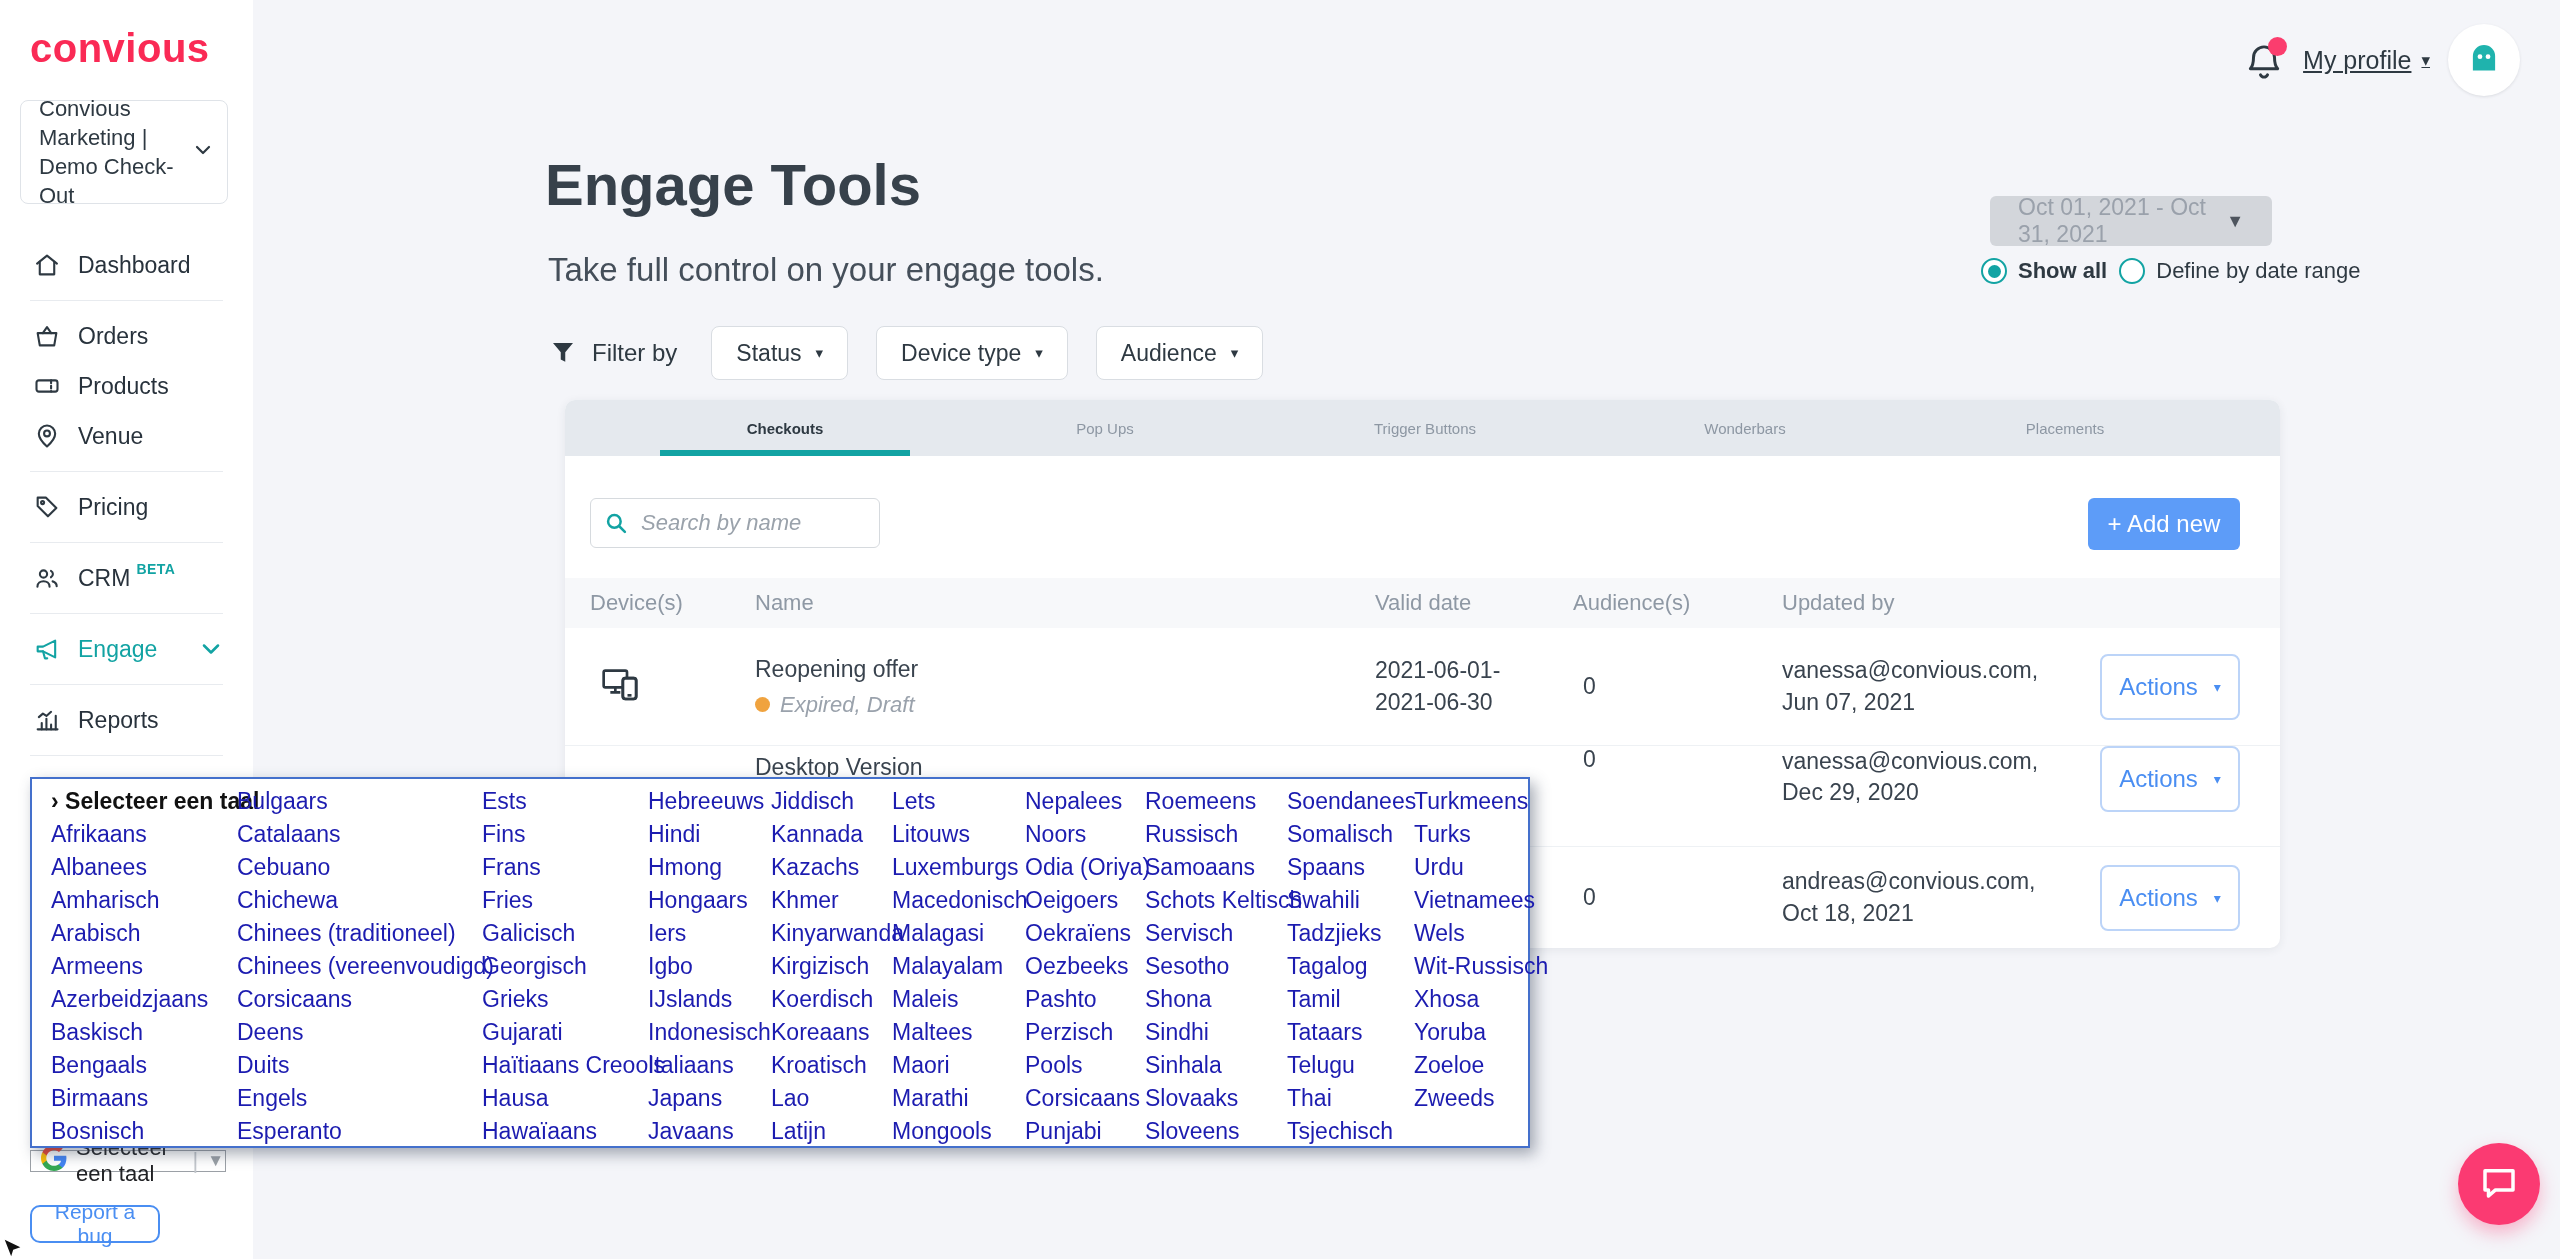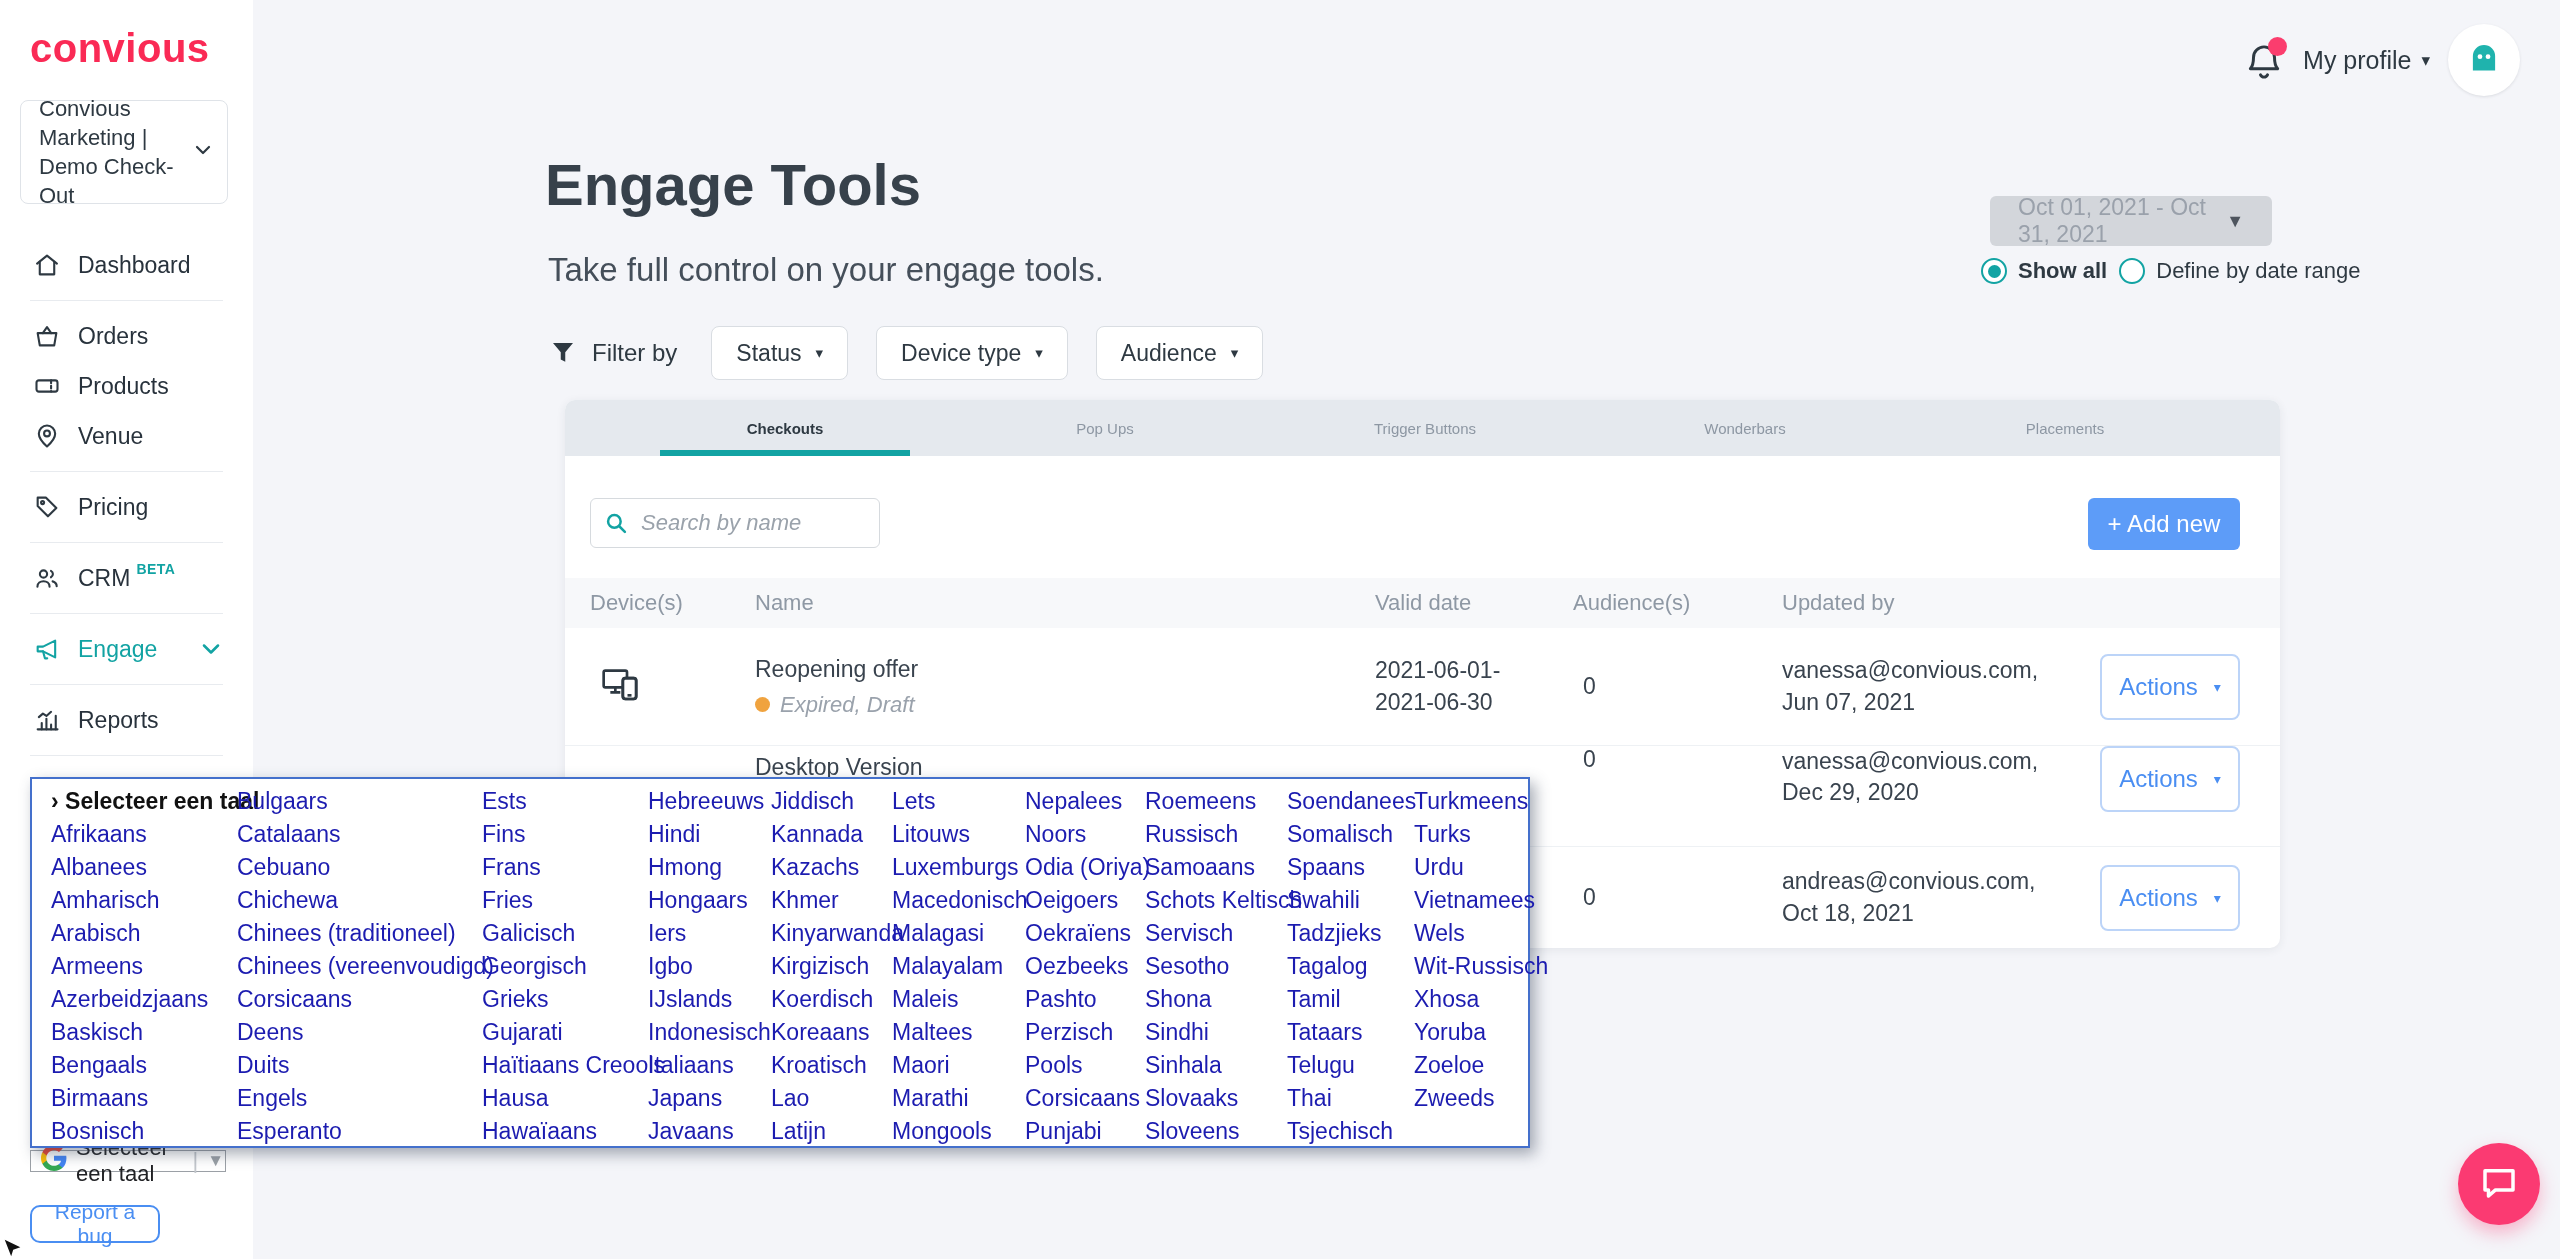--- a/index.html
+++ b/index.html
@@ -25,21 +25,21 @@
     display:flex;align-items:center;gap:9px;box-sizing:border-box;padding:0 1px 0 10px;font-size:22px;color:#202124;cursor:pointer;}
   .gwidget .gsep{color:#c3c7cc;}
   .gwidget .gcaret{color:#9aa0a6;font-size:17px;}
   .report-bug{position:absolute;left:30px;top:1205px;width:130px;height:38px;border:2px solid #4a8ef2;border-radius:10px;
     background:#fff;color:#4a8ef2;font-size:21px;display:flex;align-items:center;justify-content:center;cursor:pointer;}
 
   
   .topbar{position:absolute;right:40px;top:20px;height:80px;display:flex;align-items:center;gap:18px;z-index:4;}
   .bell{position:relative;width:42px;height:42px;color:#2e3942;cursor:pointer;}
   .bell .dot{position:absolute;right:-2px;top:-2px;width:19px;height:19px;border-radius:50%;background:#fb3d6e;}
-  .profile{display:flex;align-items:center;gap:10px;font-size:25px;color:#2e3942;cursor:pointer;}
+  .profile{display:flex;align-items:center;gap:10px;font-size:25px;color:#2e3942;cursor:pointer;text-decoration:underline;}
   .profile .pcaret{font-size:17px;}
   .avatar{width:72px;height:72px;border-radius:50%;background:#fff;display:flex;align-items:center;justify-content:center;cursor:pointer;box-shadow:0 1px 3px rgba(40,50,60,.12);}
 
   
   .main{position:absolute;left:253px;top:0;right:0;bottom:0;}
   .page-title{position:absolute;left:292px;top:112px;font-size:58px;font-weight:bold;color:#37414b;}
   .page-sub{position:absolute;left:295px;top:222px;font-size:33px;color:#454f5a;margin-top:29px;}
 
   
   .date-select{position:absolute;left:1737px;top:196px;width:282px;height:50px;background:#d3d6db;border-radius:6px;

